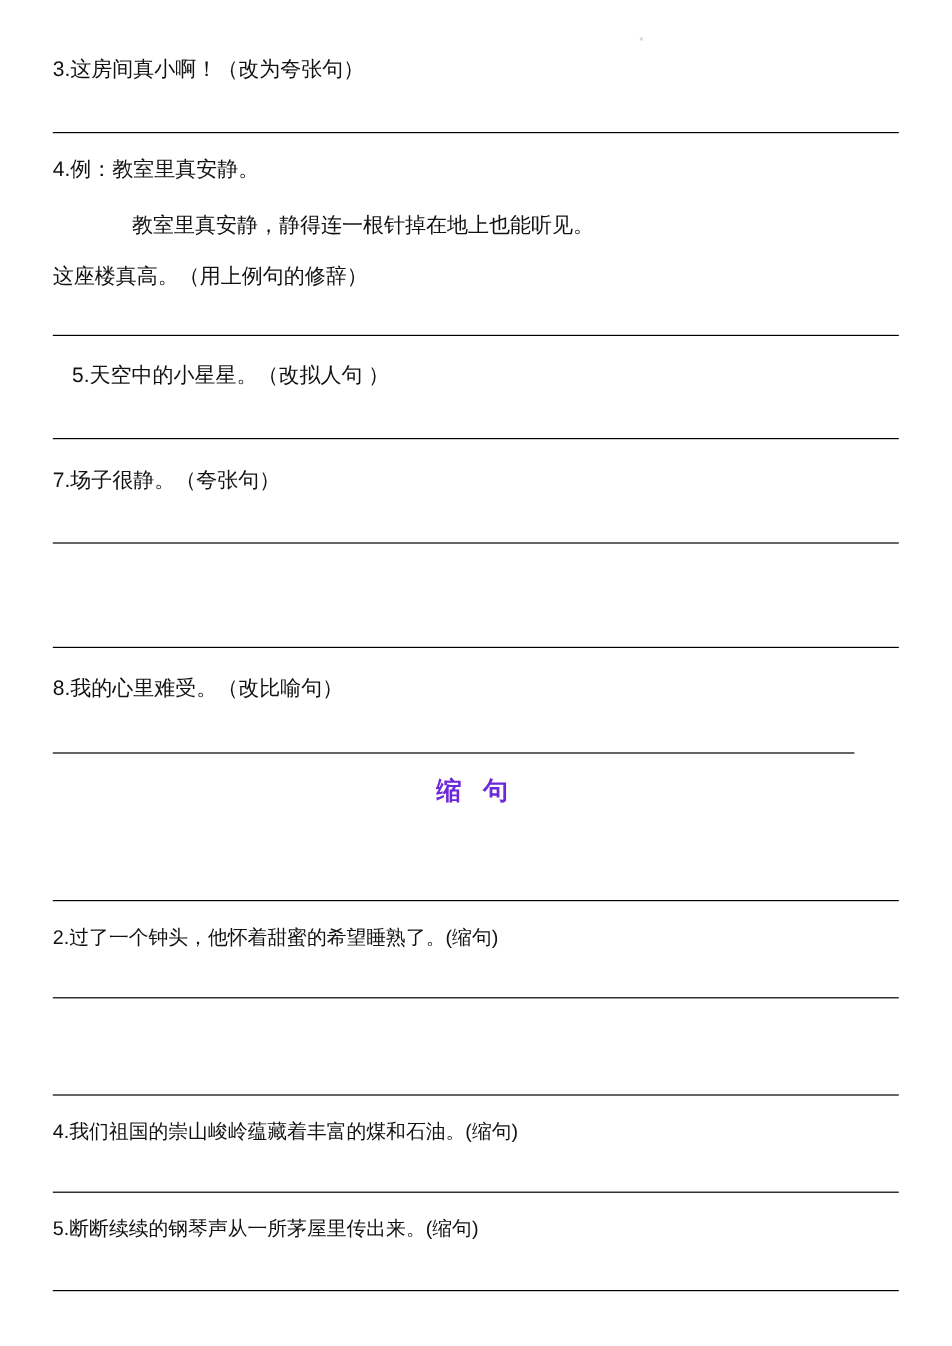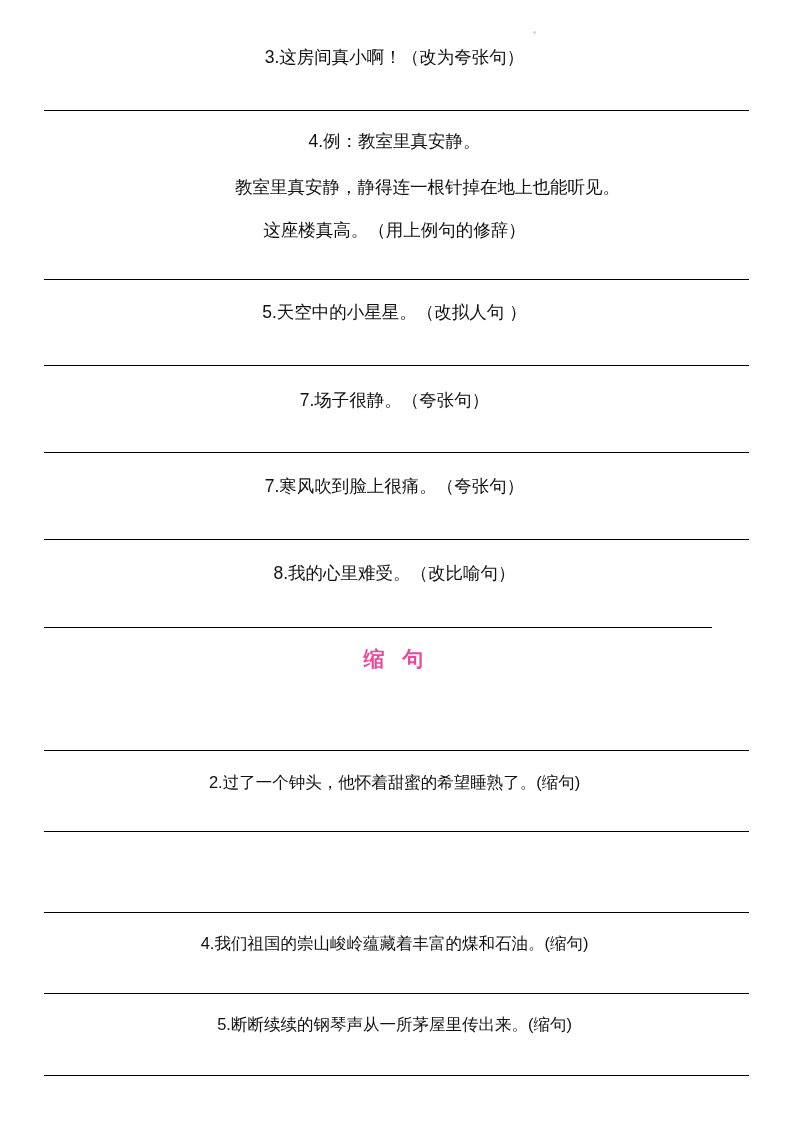--- a/index.html
+++ b/index.html
@@ -32,42 +32,41 @@
     font-size: 16.5px;
   }
   .q-indent {
     padding-left: 66px;
   }
   
   .block {
     position: absolute;
     left: 44px;
     right: 48px;
-    text-align: center;
   }
   .line-full {
     position: absolute;
     left: 44px;
     width: 705px;
     height: 0;
     border-bottom: 1.4px solid #000000;
   }
   .line-short {
     position: absolute;
     left: 44px;
     width: 668px;
     height: 0;
     border-bottom: 1.4px solid #000000;
   }
   .section-title {
     position: absolute;
     left: 0;
     width: 793px;
     text-align: center;
-    color: #ec4899;
+    color: #6d28d9;
     font-weight: bold;
     font-size: 21px;
     letter-spacing: 6px;
   }
   .dot {
     position: absolute;
     width: 3px;
     height: 3px;
     background: #d8d8d8;
     border-radius: 50%;
@@ -89,33 +88,30 @@
     <span>4.例：教室里真安静。</span>
   </div>
   <div class="block q" style="top:217px;">
     <span>这座楼真高。（用上例句的修辞）</span>
   </div>
   <div class="block q q-indent" style="top:174px;">
     <span>教室里真安静，静得连一根针掉在地上也能听见。</span>
   </div>
   <div class="line-full" style="top:279px;"></div>
 
-  <div class="block q" style="top:299px;">
+  <div class="block q" style="top:299px;margin-left:16px;">
     <span>5.天空中的小星星。（改拟人句  ）</span>
   </div>
   <div class="line-full" style="top:365px;"></div>
 
   <div class="block q" style="top:387px;">
     <span>7.场子很静。（夸张句）</span>
   </div>
   <div class="line-full" style="top:452px;"></div>
 
-  <div class="block q" style="top:473px;">
-    <span>7.寒风吹到脸上很痛。（夸张句）</span>
-  </div>
   <div class="line-full" style="top:539px;"></div>
 
   <div class="block q" style="top:560px;">
     <span>8.我的心里难受。（改比喻句）</span>
   </div>
   <div class="line-short" style="top:627px;"></div>
 
   <div class="section-title" style="top:645px;">缩 句</div>
 
   <div class="line-full" style="top:750px;"></div>

